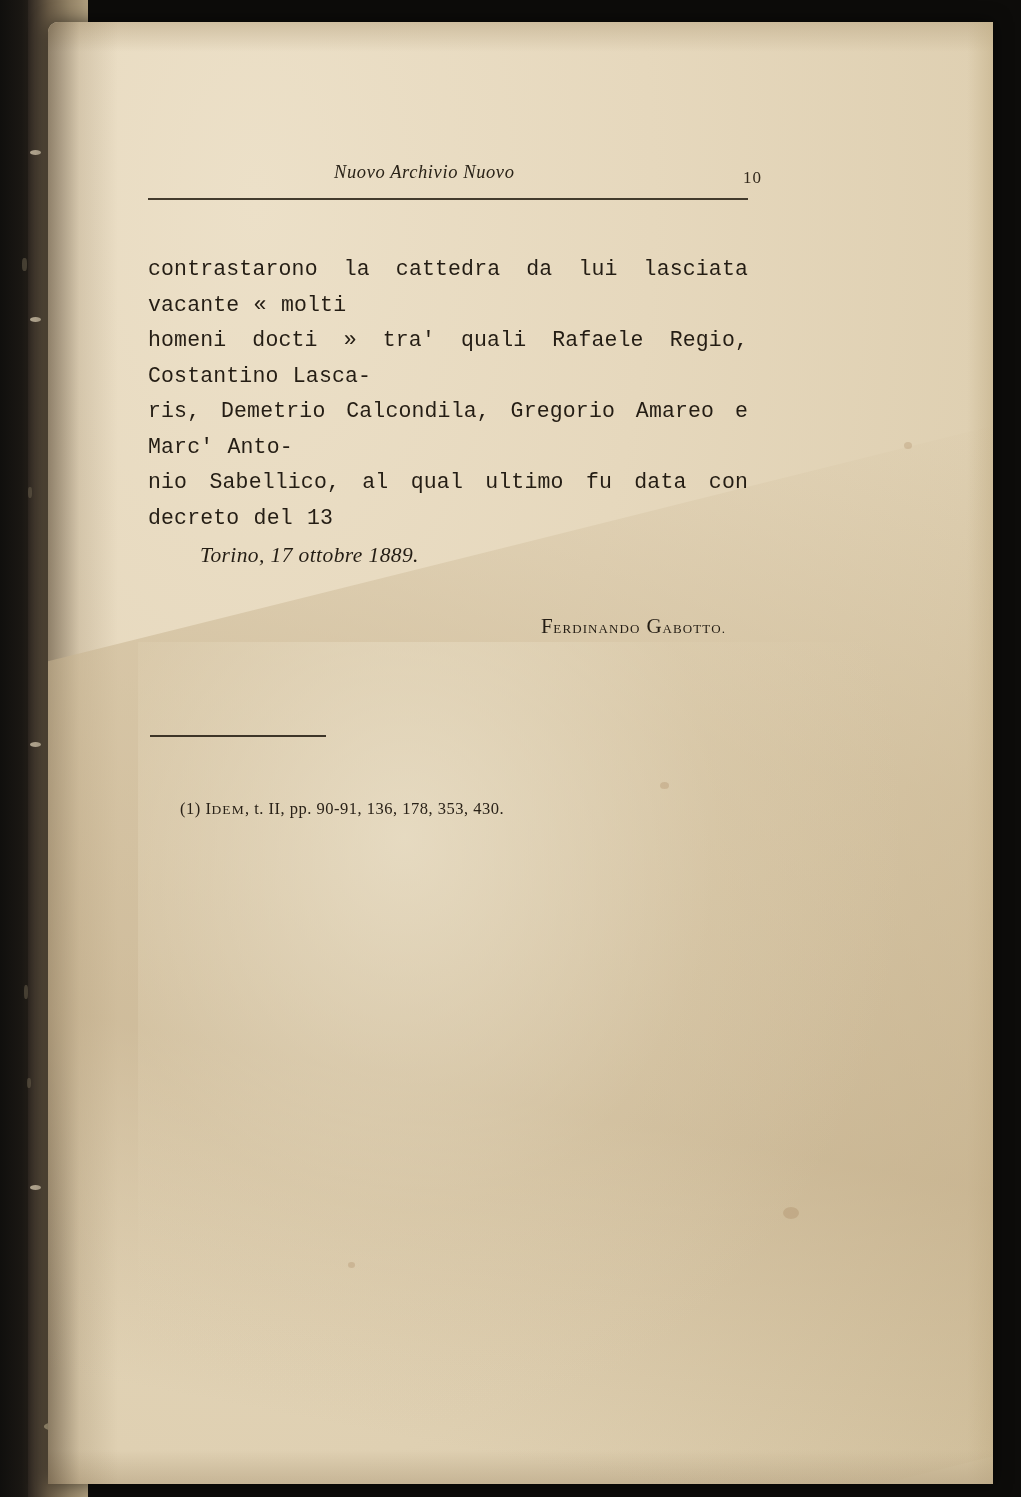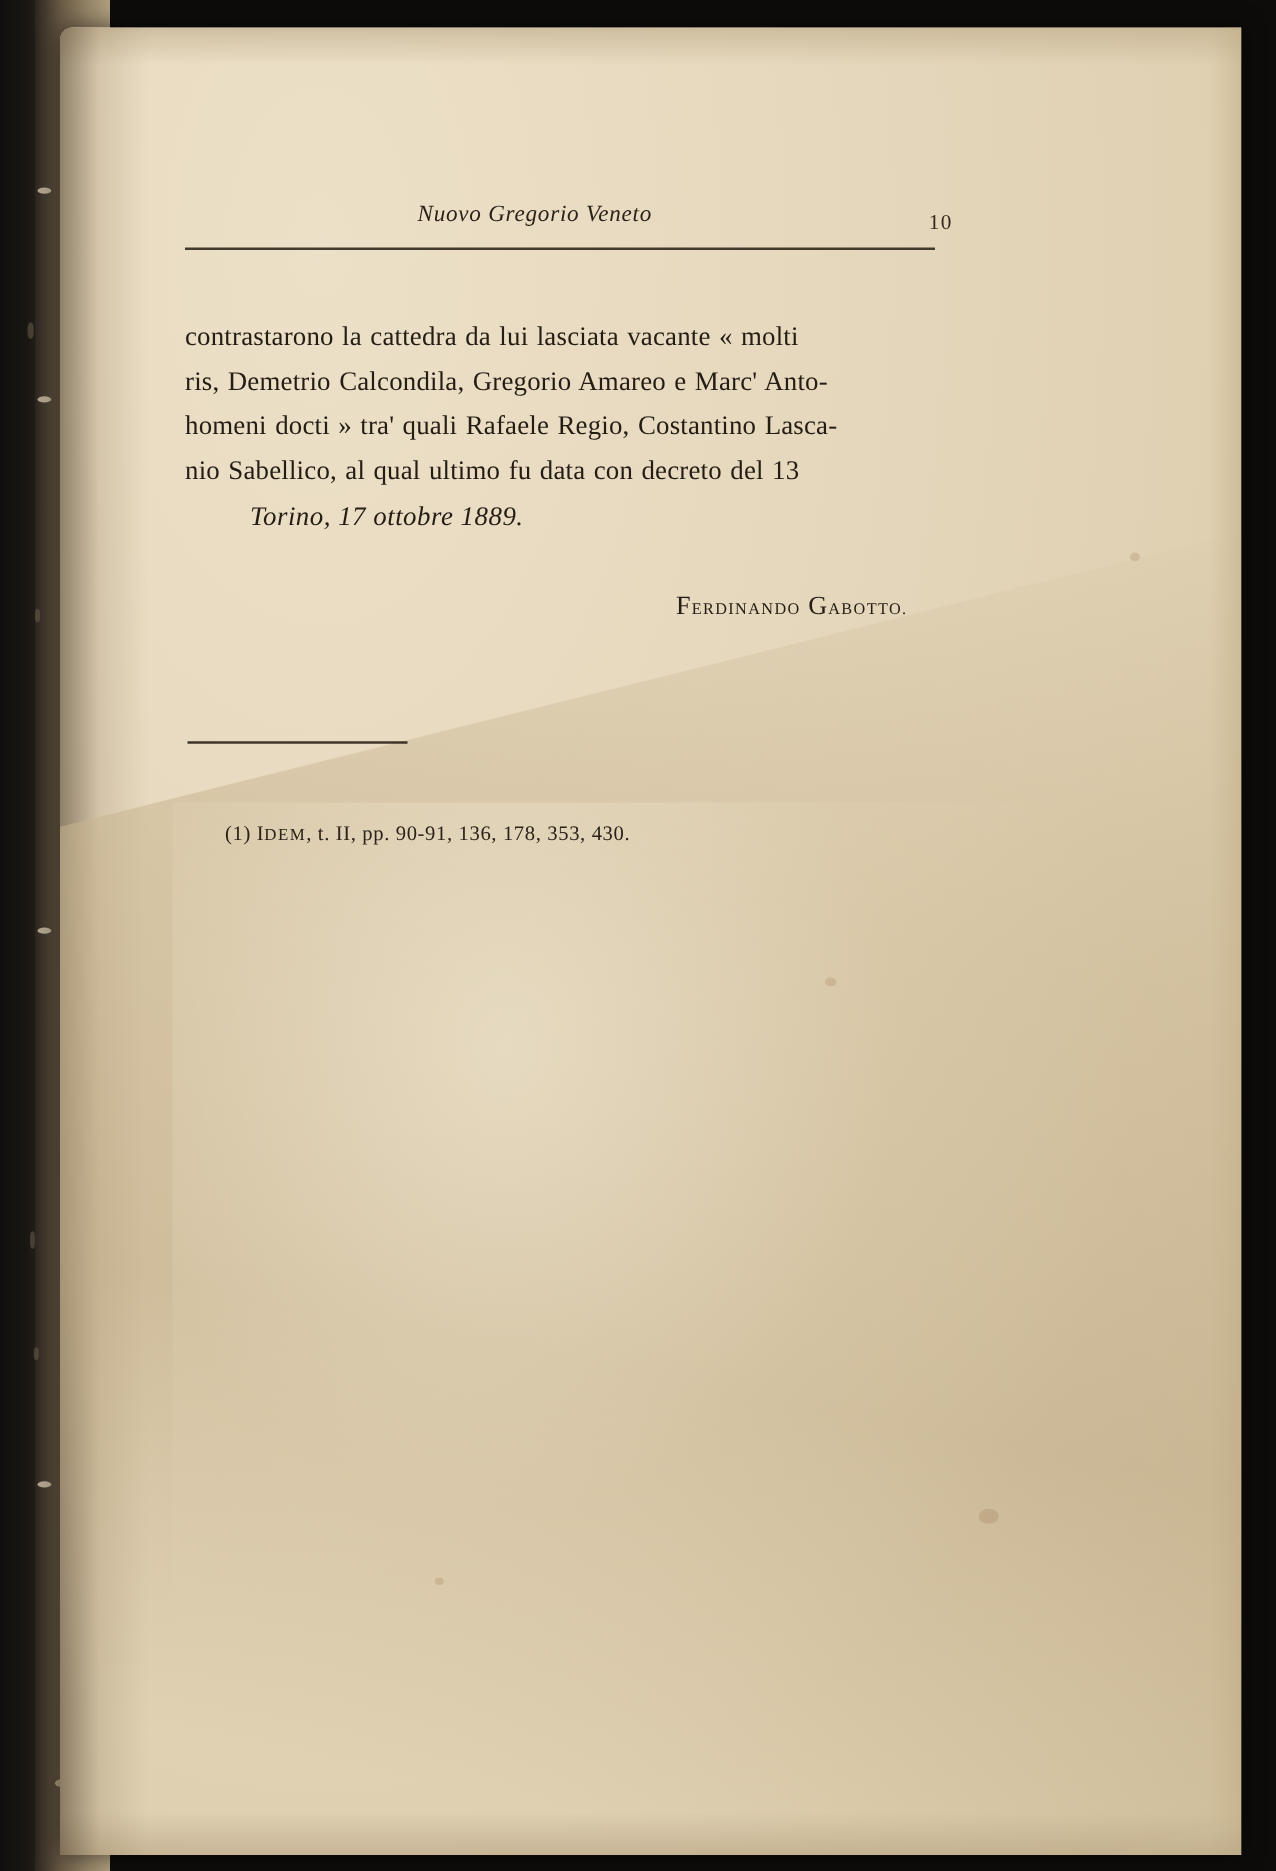--- a/index.html
+++ b/index.html
@@ -152,20 +152,21 @@
   }
 
   .body-para {
     margin-top: 56px;
     font-size: 21.5px;
     line-height: 35.5px;
     color: #241d14;
     text-align: justify;
     letter-spacing: 0.15px;
     word-spacing: 1.2px;
+    font-family: Liberation Mono, monospace;
   }
   .body-para .ln { display: block; }
 
   .dateline {
     margin-top: 7px;
     font-style: italic;
     font-size: 21.5px;
     color: #241d14;
     padding-left: 52px;
     letter-spacing: 0.4px;
@@ -243,29 +244,29 @@
     <div class="stain-soft"></div>
 
     <div class="foxing" style="left:735px; top:1185px; width:16px; height:12px;"></div>
     <div class="foxing" style="left:612px; top:760px; width:9px; height:7px;"></div>
     <div class="foxing" style="left:300px; top:1240px; width:7px; height:6px;"></div>
     <div class="foxing" style="left:856px; top:420px; width:8px; height:7px;"></div>
 
     <div class="textblock">
 
       <div class="runhead">
-        <div class="runhead-title">Nuovo Gregorio Veneto</div>
+        <div class="runhead-title">Nuovo Archivio Nuovo</div>
         <div class="runhead-folio">10</div>
         <div class="rule-head"></div>
       </div>
 
       <div class="body-para">
         <span class="ln">contrastarono la cattedra da lui lasciata vacante « molti</span>
+        <span class="ln">homeni docti » tra' quali Rafaele Regio, Costantino Lasca-</span>
         <span class="ln">ris, Demetrio Calcondila, Gregorio Amareo e Marc' Anto-</span>
-        <span class="ln">homeni docti » tra' quali Rafaele Regio, Costantino Lasca-</span>
         <span class="ln">nio Sabellico, al qual ultimo fu data con decreto del 13</span>
       </div>
 
       <div class="dateline">Torino, 17 ottobre 1889.</div>
 
       <div class="signature">
         <span class="sc-first">F</span><span class="sc-rest">ERDINANDO</span>
         <span class="sc-first">G</span><span class="sc-rest">ABOTTO.</span>
       </div>
 

